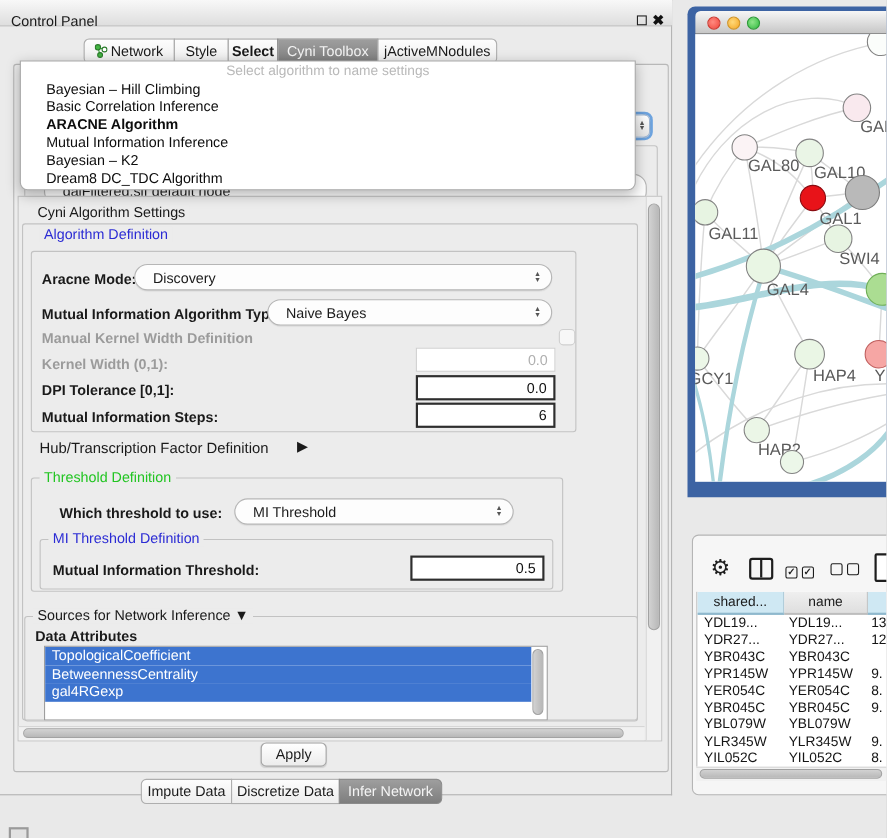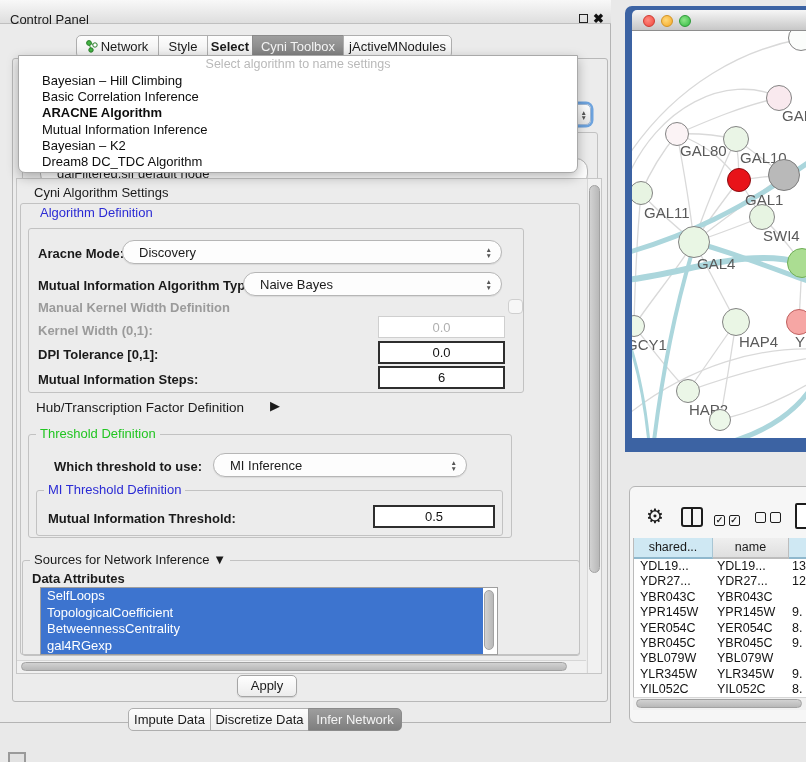--- a/index.html
+++ b/index.html
@@ -33,21 +33,21 @@
   .bottom-tabs .tab:nth-child(1){width:83px;}
   .bottom-tabs .tab:nth-child(2){width:99px;}
   .bottom-tabs .tab:nth-child(3){width:94px;}
 
   .content-box{left:12px;top:58px;width:596px;height:644px;border:1px solid #b8b8b8;border-radius:3px;background:#ececec;box-sizing:border-box;}
 
   
   .combo{background:#fdfdfd;border:1px solid #b6b6b6;border-radius:12px;box-sizing:border-box;box-shadow:0 1px 1px rgba(0,0,0,.08);}
   .combo .val{position:absolute;left:16px;top:4px;font-size:13px;color:#1b1b1b;white-space:nowrap;}
   .spin{position:absolute;right:9px;top:50%;transform:translateY(-50%);color:#555;font-size:6.5px;line-height:5.5px;text-align:center;}
-  .inp{box-sizing:border-box;background:#fff;text-align:center;padding:0 6px;font-family:"Liberation Sans",sans-serif;font-size:13px;}
+  .inp{box-sizing:border-box;background:#fff;text-align:right;padding:0 6px;font-family:"Liberation Sans",sans-serif;font-size:13px;}
   .inp.hard{border:2px solid #2e2e2e;color:#111;}
   .inp.dis{border:1px solid #cfcfcf;color:#b0b0b0;}
 
   .grp{border:1px solid #c2c2c2;border-radius:3px;box-sizing:border-box;}
   .legend{position:absolute;background:#ececec;padding:0 4px;font-size:13px;line-height:14px;white-space:nowrap;}
 
   
   .popup{left:18px;top:55px;width:560px;height:118px;background:#fff;border:1px solid #a9a9a9;
          border-radius:0 0 7px 7px;box-shadow:0 4px 12px rgba(0,0,0,.28);box-sizing:border-box;z-index:50;}
   .popup .ph{height:17px;line-height:17px;text-align:center;color:#b9b9b9;font-size:12.5px;}
@@ -173,37 +173,36 @@
   <input class="abs inp hard" style="left: 378px; top: 366px; width: 127px; height: 23px;" value="6">
 
   <span class="abs" style="left:36px;top:400px;font-size:13.5px;">Hub/Transcription Factor Definition</span>
   <span class="abs" style="left:270px;top:398px;font-size:13px;">▶</span>
 
   <div class="abs grp" style="left:28px;top:434px;width:484px;height:104px;"></div>
   <span class="legend abs" style="left:36px;top:427px;color:#22c522;">Threshold Definition</span>
 
   <span class="abs b" style="left:54px;top:459px;">Which threshold to use:</span>
   <div class="abs combo" style="left:213px;top:453px;width:254px;height:24px;">
-    <span class="val">MI Inference</span>
+    <span class="val">MI Threshold</span>
     <span class="spin"><span>▲</span><br><span>▼</span></span>
   </div>
 
   <div class="abs grp" style="left:36px;top:490px;width:467px;height:46px;"></div>
   <span class="legend abs" style="left:44px;top:483px;color:#2b2bd4;">MI Threshold Definition</span>
 
   <span class="abs b" style="left:48px;top:511px;">Mutual Information Threshold:</span>
   <input class="abs inp hard" style="left: 373px; top: 505px; width: 122px; height: 23px;" value="0.5">
 
   <div class="abs grp" style="left:22px;top:560px;width:558px;height:96px;"></div>
   <span class="legend abs" style="left:30px;top:553px;"><span>Sources for Network Inference</span> <span>▼</span></span>
   <span class="abs b" style="left:32px;top:571px;">Data Attributes</span>
 
   <div class="abs attr-list" style="left:40px;top:587px;width:458px;height:68px;">
 
-  <div>SelfLoops</div>
       <div>TopologicalCoefficient</div>
       <div>BetweennessCentrality</div>
       <div>gal4RGexp</div>
     </div>
   <div class="abs sb-thumb" style="left:484px;top:590px;width:10px;height:60px;"></div>
 
   <div class="abs sb-track-v" style="left:587px;top:179px;width:14px;height:494px;"></div>
   <div class="abs sb-thumb" style="left:589px;top:185px;width:11px;height:388px;"></div>
   <div class="abs sb-track-h" style="left:17px;top:660px;width:569px;height:13px;"></div>
   <div class="abs sb-thumb-h" style="left:21px;top:662px;width:546px;height:9px;"></div>

